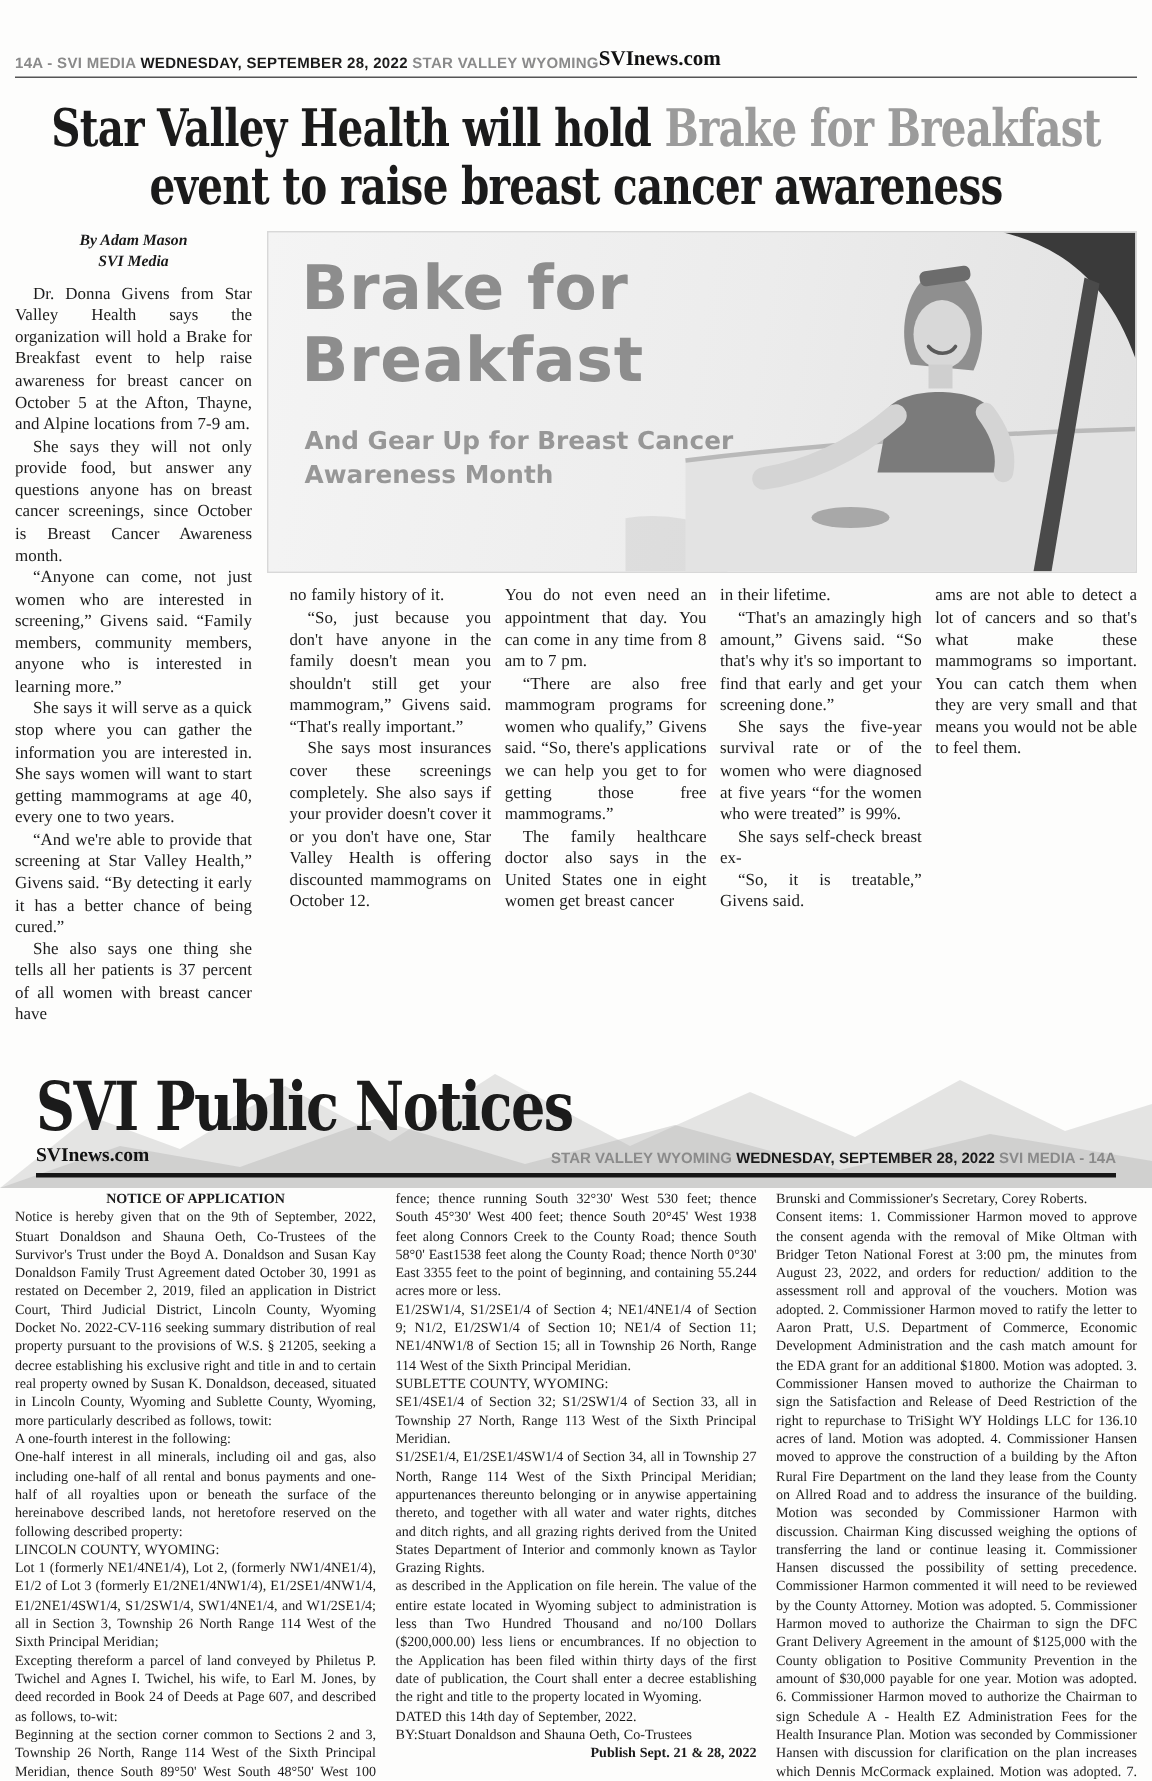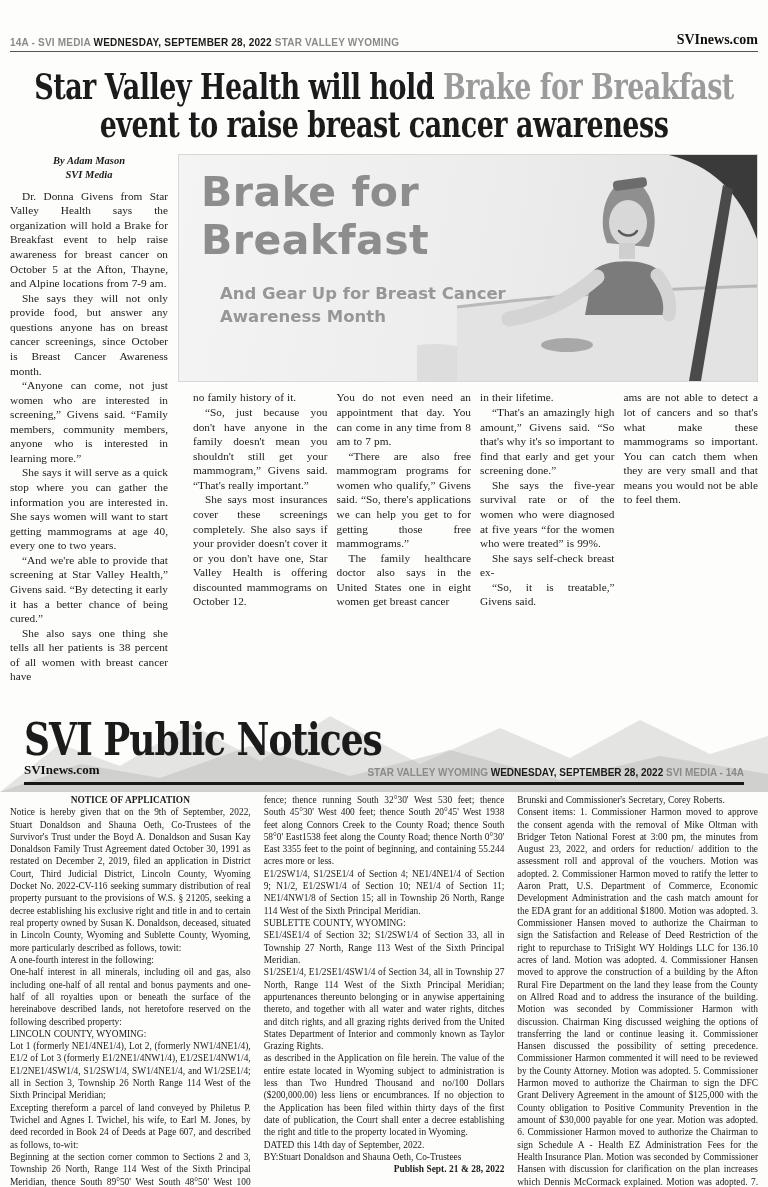--- a/index.html
+++ b/index.html
@@ -1,36 +1,36 @@
 <!DOCTYPE html>
 <html><head>
 <meta charset="utf-8">
 <style>
   html,body{margin:0;padding:0;background:#ffffff;}
   .page{position:relative;width:768px;height:1187px;margin:0 auto;background:#fdfdfc;overflow:hidden;color:#1b1b1b;}
   
-  .masthead{margin:32px 10px 0;display:flex;justify-content:space-between;align-items:flex-end;border-bottom:1px solid #555;padding-bottom:3px;font-family:"Liberation Sans",sans-serif;}
+  .masthead{margin:32px 10px 0;display:flex;align-items:flex-end;border-bottom:1px solid #555;padding-bottom:3px;font-family:"Liberation Sans",sans-serif;}
   .mast-left{font-size:10px;font-weight:bold;letter-spacing:.2px;color:#8a8a8a;}
   .mast-left .dark{color:#1b1b1b;}
   .mast-right{font-family:"Liberation Serif",serif;font-weight:bold;font-size:14px;color:#111;}
   
   .headline{margin:16px 0 0;text-align:center;font-family:"DejaVu Serif",serif;font-weight:bold;font-size:27px;line-height:1.12;letter-spacing:-.5px;transform:scaleY(1.28);transform-origin:center top;}
   .hl-line{white-space:nowrap;}
   .hl-gray{color:#9b9b9b;}
   
   .top-story{display:flex;gap:10px;padding:0 10px;margin-top:26px;min-height:438px;align-items:flex-start;}
   .col-left{width:158px;flex:none;}
   .byline{text-align:center;font-family:"Liberation Serif",serif;font-style:italic;font-weight:bold;font-size:10.5px;line-height:1.3;margin-bottom:7px;}
   .body-text p{font-family:"Liberation Serif",serif;font-size:11.3px;line-height:1.29;text-align:justify;margin:0;text-indent:12px;word-spacing:.3px;}
   .body-text p.flush{text-indent:0;}
   .story-right{flex:1;display:flex;flex-direction:column;min-width:0;justify-content:space-between;}
   
   .promo{position:relative;height:226px;margin:0;background:linear-gradient(100deg,#f4f4f4 0%,#ececec 55%,#e2e2e2 100%);overflow:hidden;border:1px solid #d8d8d8;}
   .promo-title{position:absolute;left:22px;top:14px;color:#8d8d8d;font-family:"DejaVu Sans",sans-serif;font-weight:bold;font-size:41px;line-height:1.15;letter-spacing:.5px;}
-  .promo-sub{position:absolute;left:24px;top:128px;color:#979797;font-family:"DejaVu Sans",sans-serif;font-weight:bold;font-size:16.5px;line-height:1.35;margin-left:17px;}
+  .promo-sub{position:absolute;left:24px;top:128px;color:#979797;font-family:"DejaVu Sans",sans-serif;font-weight:bold;font-size:16.5px;line-height:1.35;}
   .promo svg{position:absolute;right:0;top:0;height:100%;}
   
   .four-cols{display:flex;gap:9px;margin-top:8px;margin-left:15px;}
   .fcol{flex:1;min-width:0;}
   
   .notices-banner{position:relative;margin-top:28px;padding:0 24px;}
   .mountains{position:absolute;left:0;top:-6px;width:768px;height:86px;}
   .banner-title{position:relative;z-index:1;font-family:"DejaVu Serif",serif;font-weight:bold;font-size:36px;letter-spacing:-1px;transform:scaleY(1.25);transform-origin:left top;}
   .banner-info{position:relative;z-index:1;display:flex;justify-content:space-between;align-items:flex-end;margin-top:8px;border-bottom:3px solid #161616;padding-bottom:4px;font-family:"Liberation Sans",sans-serif;font-size:10px;font-weight:bold;}
   .banner-info .site{font-family:"Liberation Serif",serif;font-size:13px;font-weight:bold;color:#111;}
@@ -66,21 +66,21 @@
     <div class="col-left body-text">
       <div class="byline">
         <div>By Adam Mason</div>
         <div>SVI Media</div>
       </div>
       <p>Dr. Donna Givens from Star Valley Health says the organization will hold a Brake for Breakfast event to help raise awareness for breast cancer on October 5 at the Afton, Thayne, and Alpine locations from 7-9 am.</p>
       <p>She says they will not only provide food, but answer any questions anyone has on breast cancer screenings, since October is Breast Cancer Awareness month.</p>
       <p>“Anyone can come, not just women who are interested in screening,” Givens said. “Family members, community members, anyone who is interested in learning more.”</p>
       <p>She says it will serve as a quick stop where you can gather the information you are interested in. She says women will want to start getting mammograms at age 40, every one to two years.</p>
       <p>“And we're able to provide that screening at Star Valley Health,” Givens said. “By detecting it early it has a better chance of being cured.”</p>
-      <p>She also says one thing she tells all her patients is 38 percent of all women with breast cancer have</p>
+      <p>She also says one thing she tells all her patients is 37 percent of all women with breast cancer have</p>
     </div>
 
     <div class="story-right">
       <figure class="promo">
         <svg viewBox="0 0 340 226" width="340" height="226" aria-hidden="true">
           <ellipse cx="18" cy="215" rx="55" ry="26" fill="#c9c9c9" opacity="0.45"></ellipse>
           <path d="M40,152 C130,141 240,134 340,131 L340,226 L40,226 Z" fill="#e3e3e3"></path>
           <path d="M40,152 C130,141 240,134 340,131" stroke="#b9b9b9" stroke-width="3" fill="none"></path>
           <ellipse cx="150" cy="190" rx="26" ry="7" fill="#a8a8a8"></ellipse>
           <path d="M252,0 L340,0 L340,84 C322,34 292,10 252,0 Z" fill="#3a3a3a"></path>

